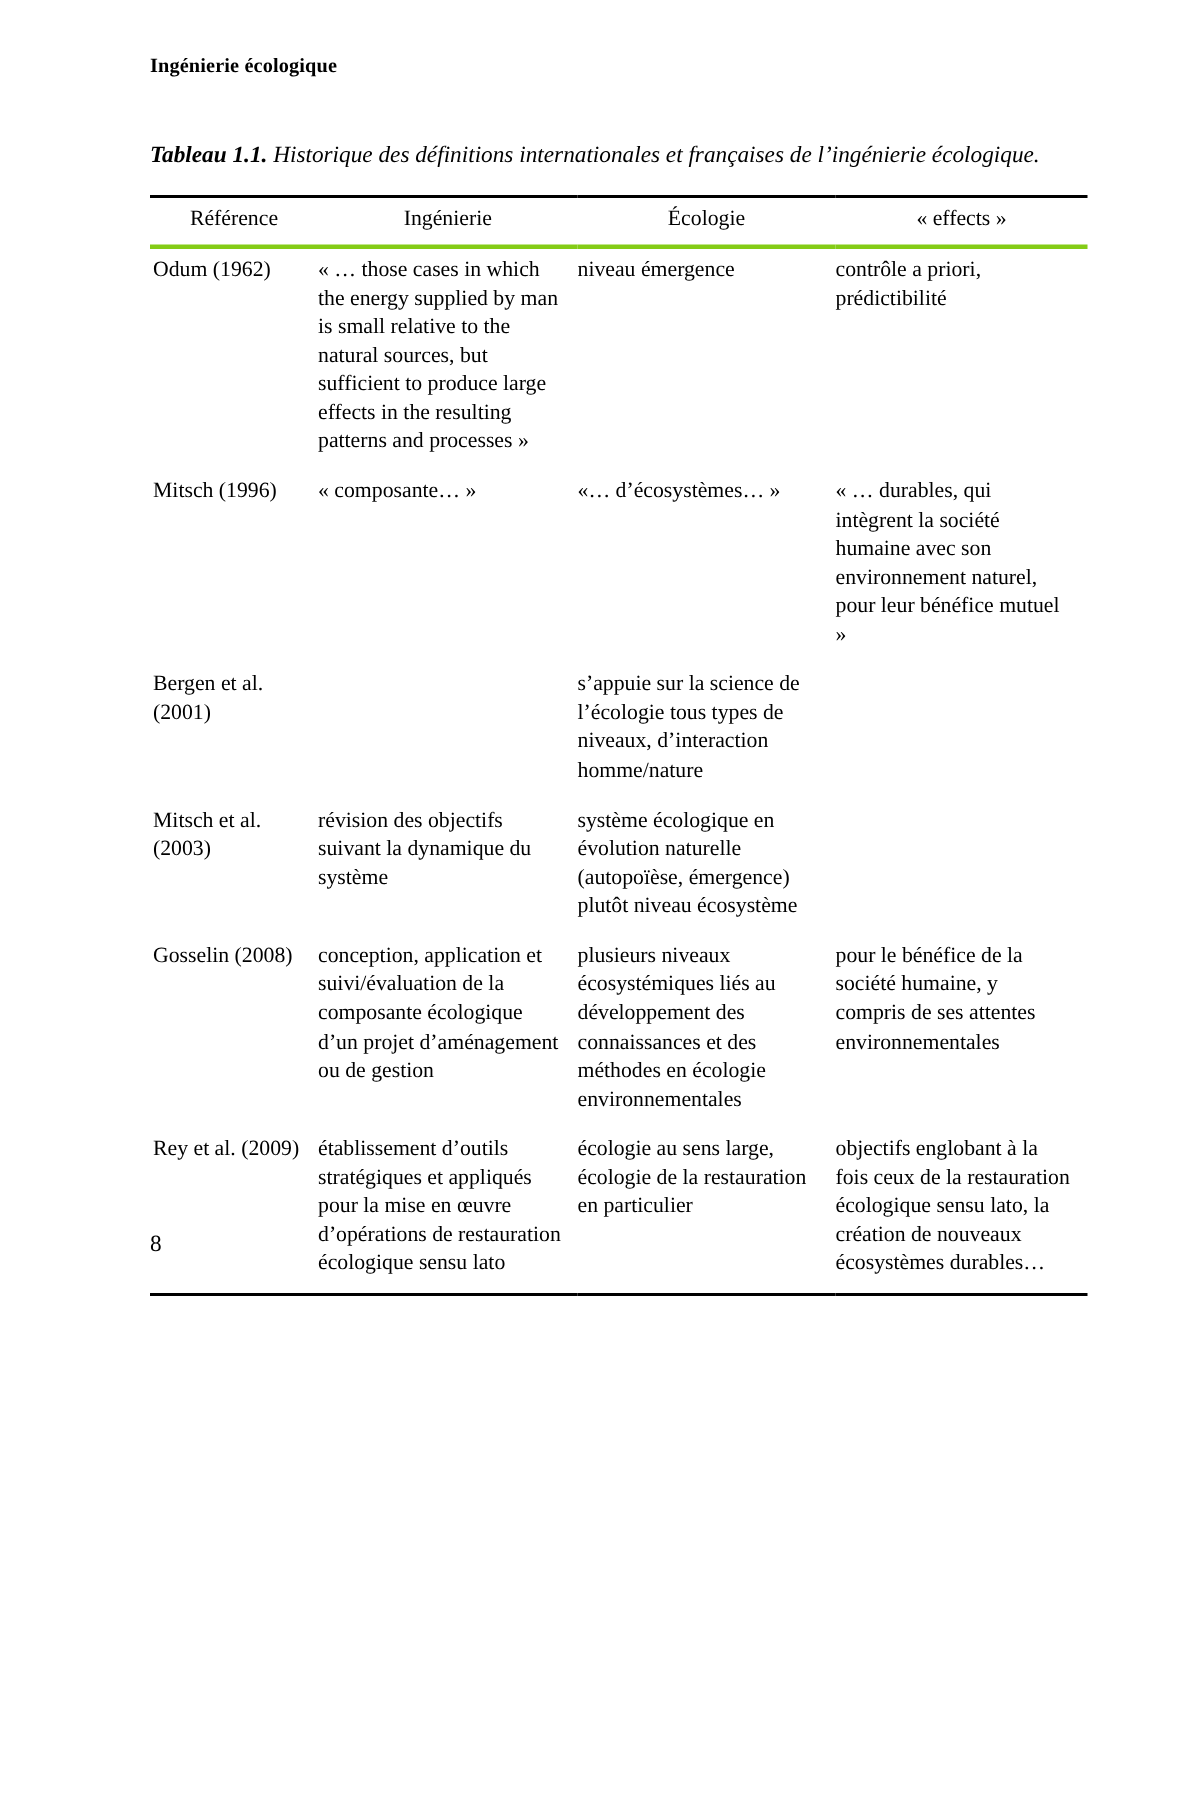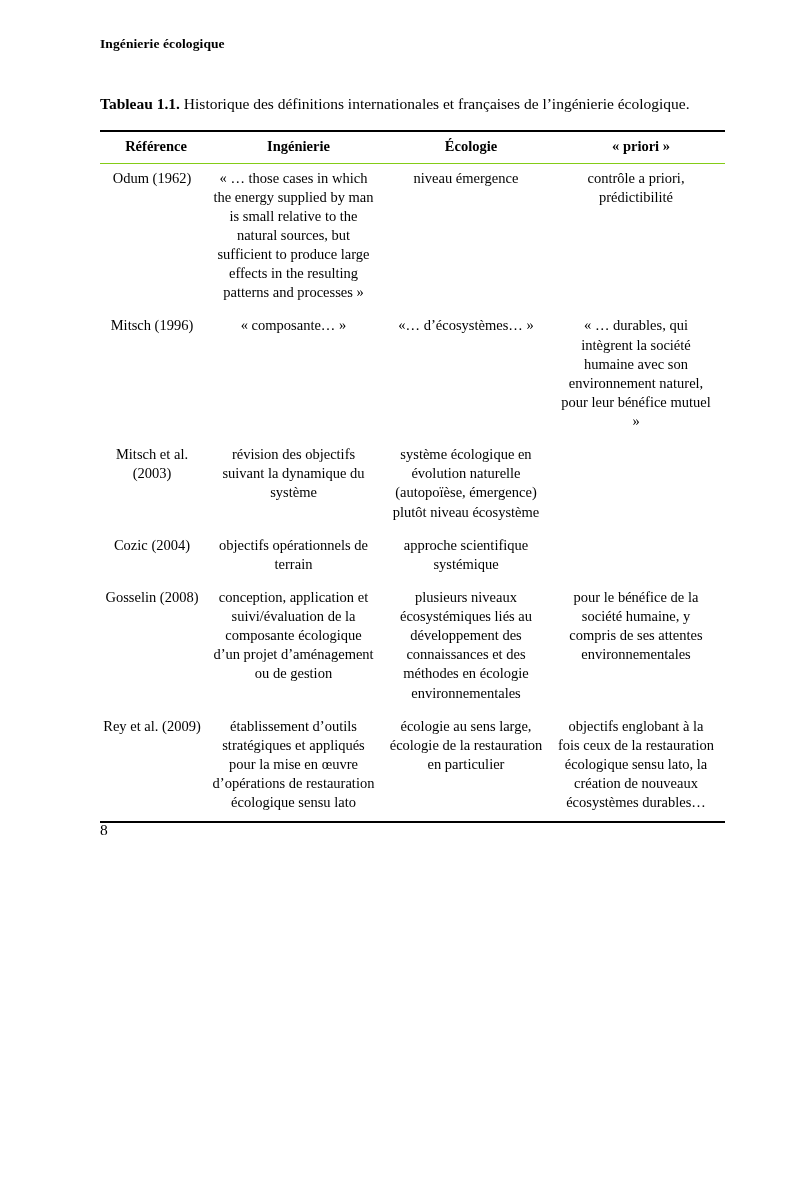--- a/index.html
+++ b/index.html
@@ -21,42 +21,43 @@
   .running-header {
     font-weight: bold;
     font-size: 13.5px;
     letter-spacing: 0.1px;
   }
   .caption {
     margin-top: 42px;
     font-size: 15.5px;
     line-height: 1.35;
     width: 625px;
+    font-style: italic;
   }
   .caption .label { font-weight: bold; }
   table.def-table {
     margin-top: 14px;
     width: 625px;
     border-collapse: collapse;
     border-top: 2px solid #000;
     border-bottom: 2px solid #000;
     font-size: 14.5px;
     line-height: 1.32;
     table-layout: fixed;
   }
   table.def-table thead th {
-    border-bottom: 1px solid #84cc16;
-    font-weight: bold;
+    border-bottom: 3px solid #84cc16;
+    font-weight: normal;
     text-align: center;
     padding: 5px 4px 6px 4px;
     font-size: 14.5px;
   }
   table.def-table tbody td {
     vertical-align: top;
-    text-align: center;
+    text-align: left;
     padding: 5px 10px 9px 0;
   }
   table.def-table tbody td:first-child { padding-left: 2px; }
   .it { }
   .page-number {
     position: absolute;
     left: 100px;
     bottom: 28px;
     font-size: 15.5px;
   }
@@ -75,46 +76,46 @@
       <col style="width:112px">
       <col style="width:173px">
       <col style="width:172px">
       <col style="width:168px">
     </colgroup>
     <thead>
       <tr>
         <th>Référence</th>
         <th>Ingénierie</th>
         <th>Écologie</th>
-        <th>« priori »</th>
+        <th>« effects »</th>
       </tr>
     </thead>
     <tbody>
         <tr>
           <td><span>Odum (1962)</span></td>
           <td><span>« </span><span class="it">… those cases in which the energy supplied by man is small relative to the natural sources, but sufficient to produce large effects in the resulting patterns and processes</span><span> »</span></td>
           <td><span>niveau émergence</span></td>
           <td><span>contrôle </span><span class="it">a priori</span><span>, prédictibilité</span></td>
         </tr>
         <tr>
           <td><span>Mitsch (1996)</span></td>
           <td><span>« composante… »</span></td>
           <td><span>«… d’écosystèmes… »</span></td>
           <td><span>« … durables, qui intègrent la société humaine avec son environnement naturel, pour leur bénéfice mutuel »</span></td>
         </tr>
         <tr>
+          <td><span>Bergen </span><span class="it">et al.</span><span> (2001)</span></td>
+          <td></td>
+          <td><span>s’appuie sur la science de l’écologie tous types de niveaux, d’interaction homme/nature</span></td>
+          <td></td>
+        </tr>
+        <tr>
           <td><span>Mitsch </span><span class="it">et al.</span><span> (2003)</span></td>
           <td><span>révision des objectifs suivant la dynamique du système</span></td>
           <td><span>système écologique en évolution naturelle (autopoïèse, émergence) plutôt niveau écosystème</span></td>
-          <td></td>
-        </tr>
-        <tr>
-          <td><span>Cozic (2004)</span></td>
-          <td><span>objectifs opérationnels de terrain</span></td>
-          <td><span>approche scientifique systémique</span></td>
           <td></td>
         </tr>
         <tr>
           <td><span>Gosselin (2008)</span></td>
           <td><span>conception, application et suivi/évaluation de la composante écologique d’un projet d’aménagement ou de gestion</span></td>
           <td><span>plusieurs niveaux écosystémiques liés au développement des connaissances et des méthodes en écologie environnementales</span></td>
           <td><span>pour le bénéfice de la société humaine, y compris de ses attentes environnementales</span></td>
         </tr>
         <tr>
           <td><span>Rey </span><span class="it">et al.</span><span> (2009)</span></td>

